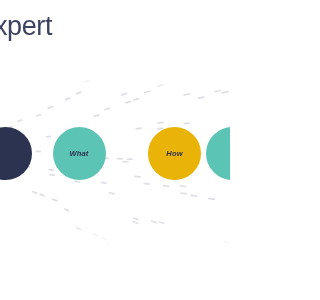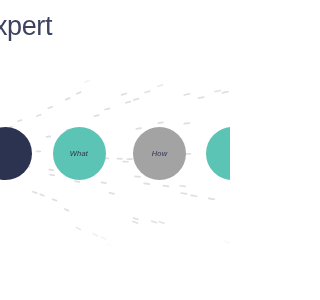--- a/index.html
+++ b/index.html
@@ -51,21 +51,21 @@
   
   .node-circle {
     position: absolute;
     border-radius: 50%;
     display: flex;
     align-items: center;
     justify-content: center;
   }
   .node-label {
     font-size: 7.5px;
-    font-weight: 400;
+    font-weight: 700;
     font-style: italic;
     letter-spacing: 0.2px;
     color: #2b3350;
     text-align: left;
     user-select: none;
   }
 </style>
 </head>
 <body>
 
@@ -141,21 +141,21 @@
       <rect x="227.11" y="170.48" width="7.51" height="1.7" rx="0.85" fill="#dcdce4" opacity="0.950" transform="rotate(3.67 230.87 171.33)"></rect>
       <rect x="223.82" y="241.47" width="7.51" height="1.7" rx="0.85" fill="#dcdce4" opacity="0.180" transform="rotate(17.52 227.57 242.32)"></rect>
       <rect x="237.81" y="240.83" width="7.65" height="1.7" rx="0.85" fill="#dcdce4" opacity="0.200" transform="rotate(16.68 241.64 241.68)"></rect>
     </svg>
 
   <div id="nodes-layer">
       <div class="node-circle" style="left: -21.5px; top: 126.5px; width: 53px; height: 53px; background: rgb(43, 51, 80);"></div>
       <div class="node-circle" style="left: 52.5px; top: 126.5px; width: 53px; height: 53px; background: rgb(92, 196, 180);">
         <span class="node-label">What</span>
       </div>
-      <div class="node-circle" style="left: 133px; top: 126.5px; width: 53px; height: 53px; background: #a3a3a3;">
+      <div class="node-circle" style="left: 148px; top: 126.5px; width: 53px; height: 53px; background: #eab308;">
         <span class="node-label">How</span>
       </div>
       <div class="node-circle" style="left: 205.5px; top: 126.5px; width: 53px; height: 53px; background: rgb(92, 196, 180);"></div>
     </div>
 
   <div id="page-title">xpert</div>
 
 </div>
 
 </body></html>

